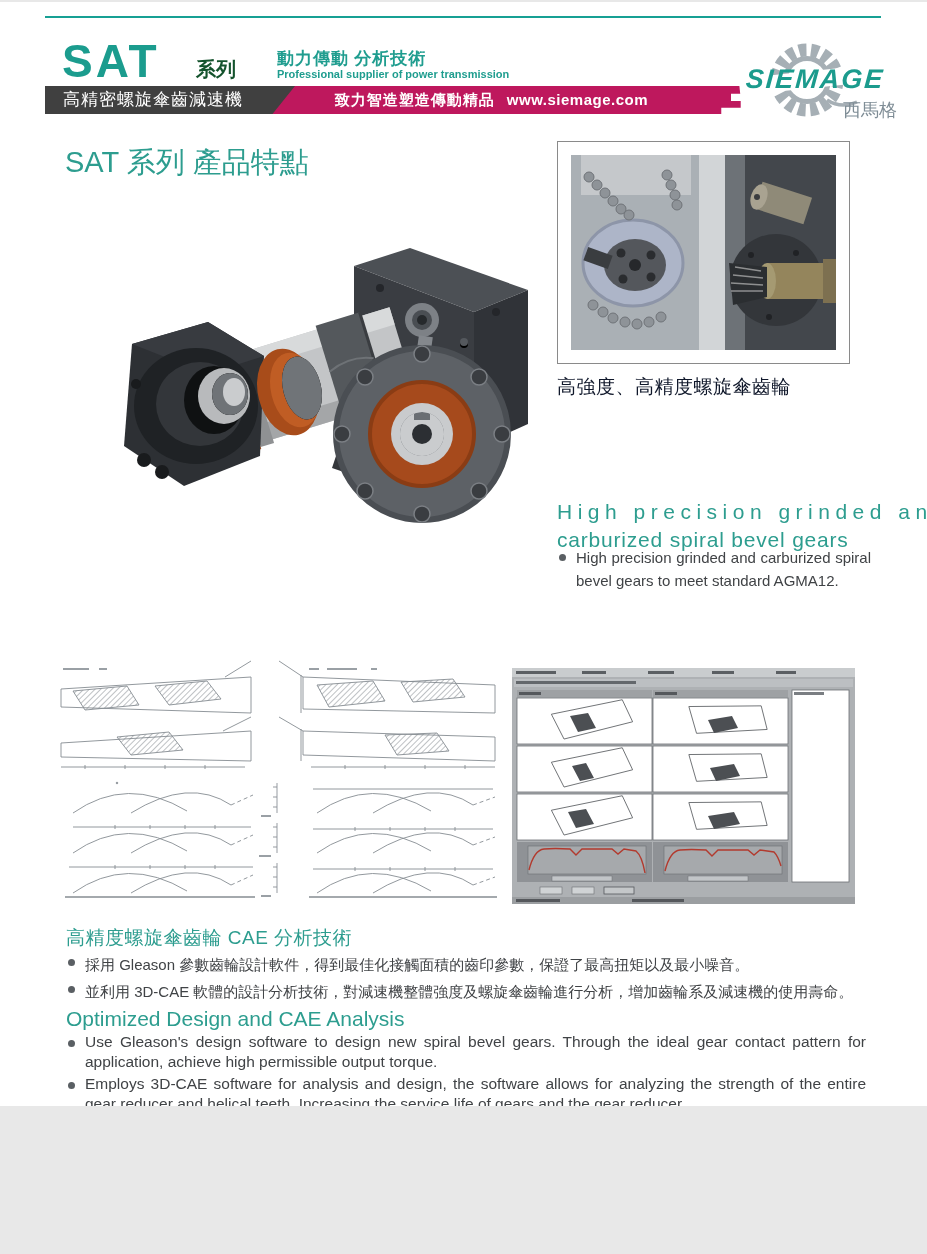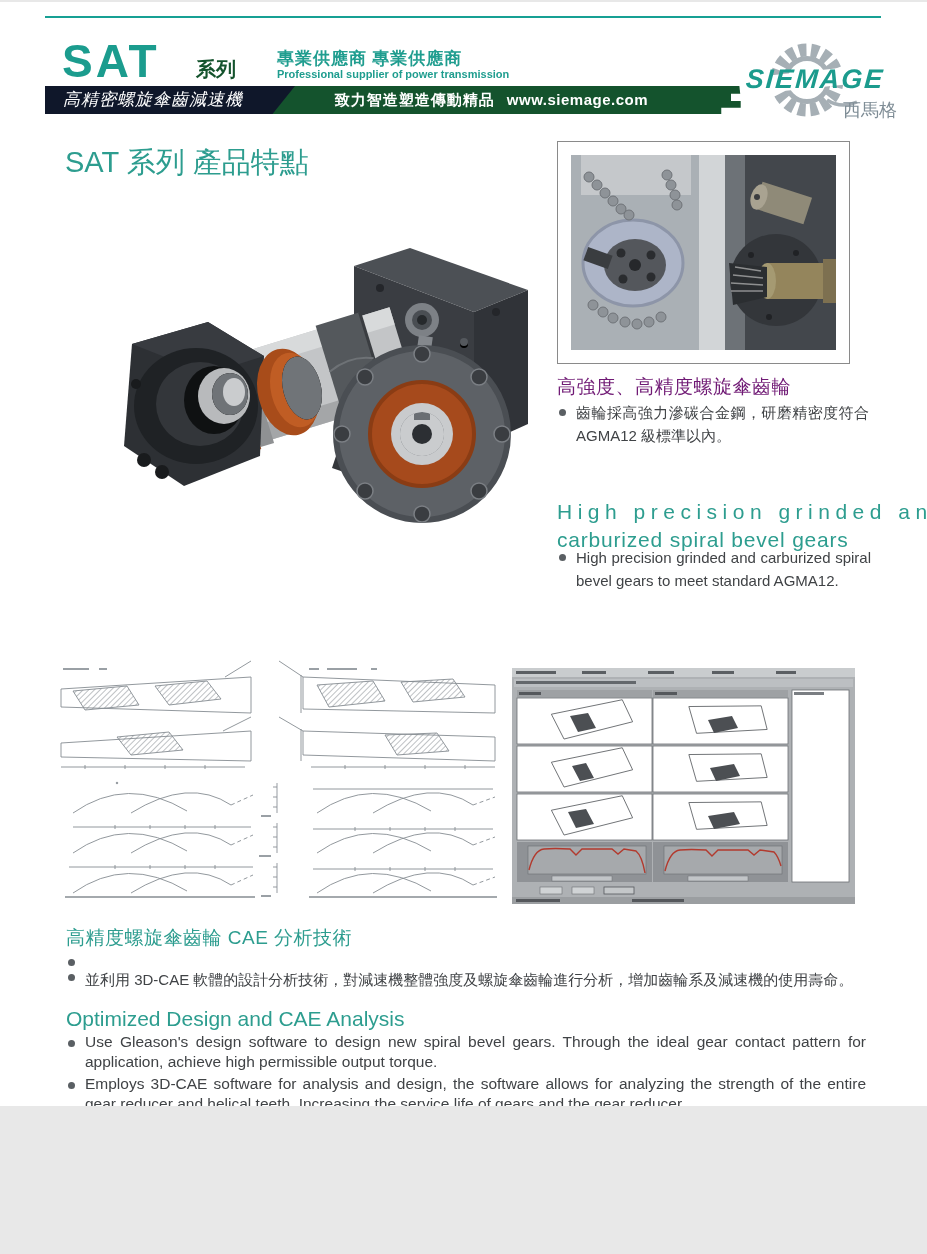--- a/index.html
+++ b/index.html
@@ -7,36 +7,36 @@
   .page { position:relative; width:927px; height:1104px; background:#ffffff; margin:2px auto; overflow:hidden; }
   .abs { position:absolute; }
 
   
   .top-rule { left:45px; top:14px; width:836px; height:2px; background:#17a094; }
   .sat-logo { left:62px; top:36px; font-size:46px; font-weight:bold; color:#1b9c8e; letter-spacing:3px; line-height:46px; }
   .sat-suffix { left:196px; top:54px; font-size:20px; font-weight:bold; color:#14532d; }
   .tagline-zh { left:277px; top:45px; font-size:17px; font-weight:bold; color:#1f9d8f; font-family:"Liberation Serif", serif; letter-spacing:1px; }
   .tagline-en { left:277px; top:66px; font-size:11px; font-weight:bold; color:#1f9d8f; }
 
-  .banner-right { left:262px; top:84px; width:486px; height:28px; background:#14532d;
+  .banner-right { left:262px; top:84px; width:486px; height:28px; background:#be185d;
      clip-path: polygon(0 0,100% 0,100% 28%,96.5% 28%,96.5% 54%,98.5% 54%,98.5% 78%,94.5% 78%,94.5% 100%,0 100%); }
   .banner-right-text { position:absolute; right:100px; top:0; height:28px; line-height:28px; color:#ffffff; font-size:15px; font-weight:bold; letter-spacing:1px; white-space:nowrap; }
   .banner-url { margin-left:12px; letter-spacing:0.5px; }
-  .banner-left { left:45px; top:84px; width:250px; height:28px; background:#0f172a;
-     clip-path: polygon(0 0,100% 0,91% 100%,0 100%); z-index:2;font-style:italic; }
+  .banner-left { left:45px; top:84px; width:250px; height:28px; background:#404040;
+     clip-path: polygon(0 0,100% 0,91% 100%,0 100%); z-index:2; }
   .banner-left-text { padding-left:18px; line-height:28px; color:#ffffff; font-size:17px; font-family:"Liberation Serif", serif; letter-spacing:1px; }
 
   .brand-logo { left:731px; top:34px; width:180px; height:92px; }
 
   
   .page-title { left:65px; top:142px; color:#2d9d8f; font-size:29px; line-height:37px; font-weight:normal; }
 
   
   .photo-frame { left:557px; top:139px; width:293px; height:223px; border:1px solid #8a8a8a; background:#ffffff; padding:13px; }
-  .zh-bevel-heading { left:557px; top:372px; font-size:19px; color:#701a75; letter-spacing:0.5px; }
+  .zh-bevel-heading { left:557px; top:372px; font-size:19px; color:#0f172a; letter-spacing:0.5px; }
   .zh-bevel-bullet { left:557px; top:399px; width:312px; }
   .en-bevel-heading { left:557px; top:496px; color:#2d9d8f; font-size:21px; line-height:28px; }
   .en-heading-l1 { letter-spacing:5.5px; white-space:nowrap; }
   .en-heading-l2 { letter-spacing:0.8px; white-space:nowrap; }
   .en-bevel-bullet { left:557px; top:544px; width:314px; }
 
   
   .bullet-row { display:flex; }
   .bullet-dot { flex:0 0 auto; width:7px; height:7px; border-radius:50%; background:#5a5f63; margin:8px 10px 0 2px; }
   .bullet-text { font-size:15px; color:#404346; line-height:23px; text-align:justify; }
@@ -60,21 +60,21 @@
 </style>
 </head>
 <body>
 
 <div class="page">
 
   <div class="abs top-rule"></div>
 
   <div class="abs sat-logo">SAT</div>
   <div class="abs sat-suffix">系列</div>
-  <div class="abs tagline-zh">專業供應商 專業供應商</div>
+  <div class="abs tagline-zh">動力傳動 分析技術</div>
   <div class="abs tagline-en">Professional supplier of power transmission</div>
 
   <div class="abs banner-right">
     <div class="banner-right-text"><span>致力智造塑造傳動精品</span><span class="banner-url">www.siemage.com</span></div>
   </div>
   <div class="abs banner-left">
     <div class="banner-left-text">高精密螺旋傘齒減速機</div>
   </div>
 
   <svg class="abs brand-logo" viewBox="0 0 180 92">
@@ -216,24 +216,20 @@
       <circle cx="330" cy="210" r="52" fill="#a64a1c"></circle>
       <circle cx="330" cy="210" r="52" fill="none" stroke="#8a3c14" stroke-width="4"></circle>
       <circle cx="330" cy="210" r="31" fill="#c9cbcd"></circle>
       <circle cx="330" cy="210" r="22" fill="#6a6e73"></circle>
       <path d="M330,188 a22,22 0 1,0 0.01,0 Z M322,186 h16 v10 h-16 Z" fill="#caccce"></path>
       <circle cx="330" cy="210" r="10" fill="#2c2f33"></circle>
     </g>
   </svg>
 
   <div class="abs zh-bevel-heading">高強度、高精度螺旋傘齒輪</div>
-  <div class="abs zh-bevel-bullet bullet-row">
-    <span class="bullet-dot"></span>
-    <span class="bullet-text">齒輪採高強力滲碳合金鋼，研磨精密度符合 AGMA12 級標準以內。</span>
-  </div>
 
   <div class="abs en-bevel-heading">
     <div class="en-heading-l1">High precision grinded and</div>
     <div class="en-heading-l2">carburized spiral bevel gears</div>
   </div>
   <div class="abs en-bevel-bullet bullet-row">
     <span class="bullet-dot"></span>
     <span class="bullet-text">High precision grinded and carburized spiral bevel gears to meet standard AGMA12.</span>
   </div>
 
@@ -384,20 +380,21 @@
       <rect x="0" y="229" width="343" height="7" fill="#9b9ea1"></rect>
       <rect x="4" y="231" width="44" height="3" fill="#55585c"></rect>
       <rect x="120" y="231" width="52" height="3" fill="#55585c"></rect>
     </g>
   </svg>
 
   <div class="abs zh-cae-heading">高精度螺旋傘齒輪 CAE 分析技術</div>
   <div class="abs zh-cae-bullets">
     <div class="bullet-row">
       <span class="bullet-dot"></span>
+      <span class="bullet-text">採用 Gleason 參數齒輪設計軟件，得到最佳化接觸面積的齒印參數，保證了最高扭矩以及最小噪音。</span>
     </div>
     <div class="bullet-row">
       <span class="bullet-dot"></span>
       <span class="bullet-text">並利用 3D-CAE 軟體的設計分析技術，對減速機整體強度及螺旋傘齒輪進行分析，增加齒輪系及減速機的使用壽命。</span>
     </div>
   </div>
 
   <div class="abs en-cae-heading">Optimized Design and CAE Analysis</div>
   <div class="abs en-cae-bullets">
     <div class="bullet-row">

